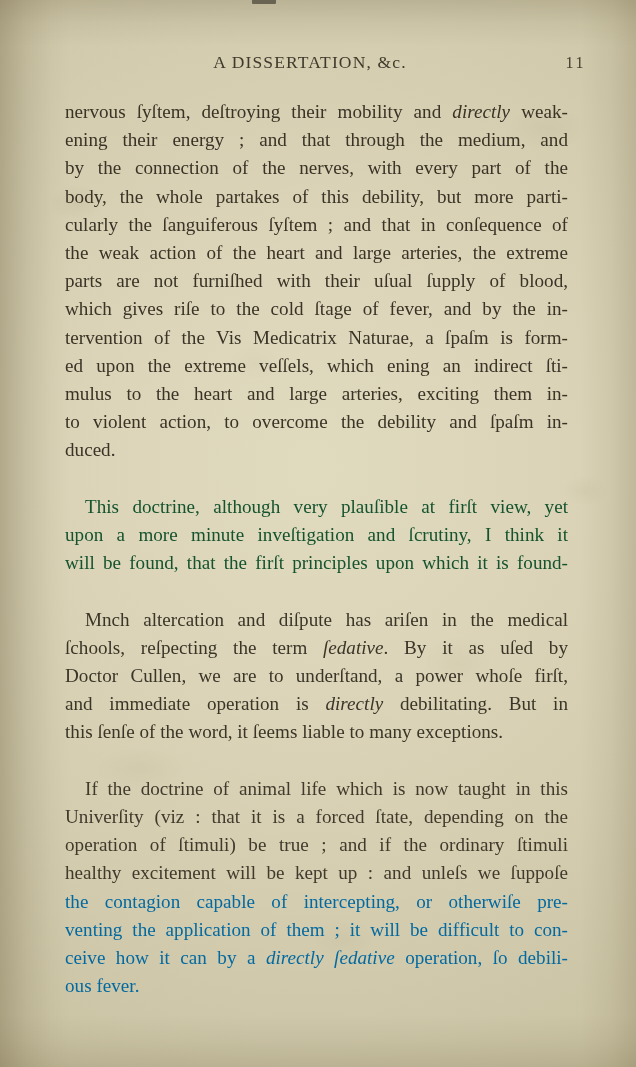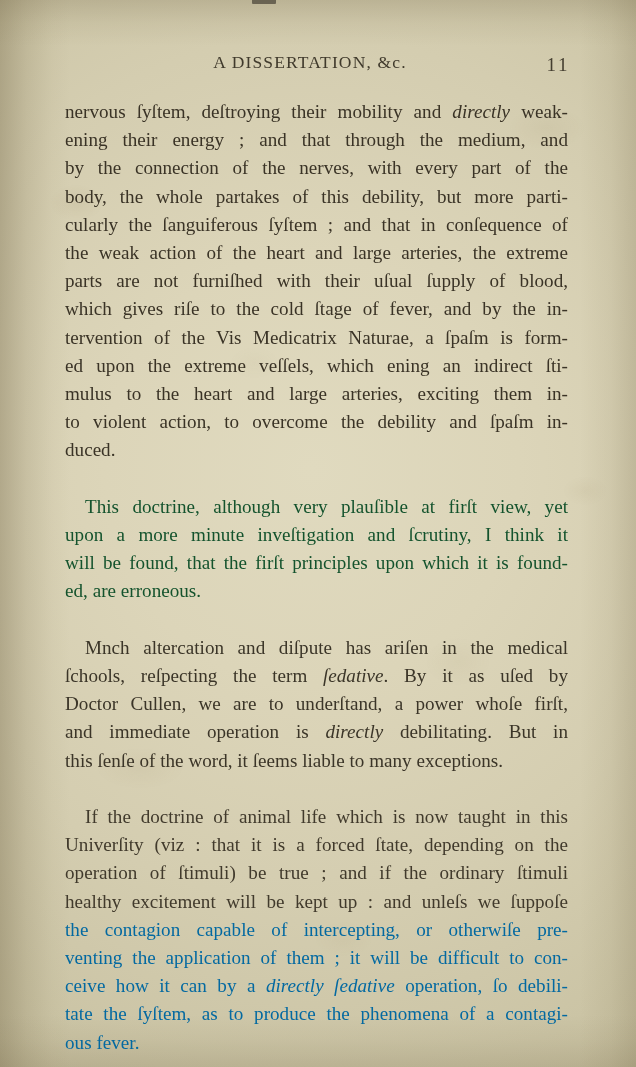--- a/index.html
+++ b/index.html
@@ -105,23 +105,23 @@
     left: 0; right: 0;
     text-align: center;
     font-size: 17.5px;
     letter-spacing: 1.15px;
     color: #403a2c;
     white-space: pre;
     text-indent: -34px;
   }
   .head-folio {
     position: absolute;
-    right: 28px;
+    right: 12px;
     top: 2px;
-    font-size: 19px;
+    font-size: 16px;
     letter-spacing: 2.6px;
     color: #443e30;
   }
   
   .body-block {
     position: absolute;
     left: 57px;
     top: 90px;
     width: 519px;
   }
@@ -194,36 +194,34 @@
           <span class="ln j"><span>tervention of the Vis Medicatrix Naturae, a ſpaſm is form-</span></span>
           <span class="ln j"><span>ed upon the extreme veſſels, which ening an indirect ſti-</span></span>
           <span class="ln j"><span>mulus to the heart and large arteries, exciting them in-</span></span>
           <span class="ln j"><span>to violent action, to overcome the debility and ſpaſm in-</span></span>
           <span class="ln last"><span>duced.</span></span>
         </p>
         <p class="para">
           <span class="ln j"><span class="indent"></span><span>This doctrine, although very plauſible at firſt view, yet</span></span>
           <span class="ln j"><span>upon a more minute inveſtigation and ſcrutiny, I think it</span></span>
           <span class="ln j"><span>will be found, that the firſt principles upon which it is found-</span></span>
-          <span class="ln last"><span>ed, are erroneous.</span></span>
         </p>
         <p class="para">
           <span class="ln j"><span class="indent"></span><span>Mnch altercation and diſpute has ariſen in the medical</span></span>
           <span class="ln j"><span>ſchools, reſpecting the term </span><span class="it">ſedative</span><span>. By it as uſed by</span></span>
           <span class="ln j"><span>Doctor Cullen, we are to underſtand, a power whoſe firſt,</span></span>
           <span class="ln j"><span>and immediate operation is </span><span class="it">directly</span><span> debilitating. But in</span></span>
           <span class="ln last"><span>this ſenſe of the word, it ſeems liable to many exceptions.</span></span>
         </p>
         <p class="para">
           <span class="ln j"><span class="indent"></span><span>If the doctrine of animal life which is now taught in this</span></span>
           <span class="ln j"><span>Univerſity (viz : that it is a forced ſtate, depending on the</span></span>
           <span class="ln j"><span>operation of ſtimuli) be true ; and if the ordinary ſtimuli</span></span>
           <span class="ln j"><span>healthy excitement will be kept up : and unleſs we ſuppoſe</span></span>
           <span class="ln j"><span>the contagion capable of intercepting, or otherwiſe pre-</span></span>
           <span class="ln j"><span>venting the application of them ; it will be difficult to con-</span></span>
           <span class="ln j"><span>ceive how it can by a </span><span class="it">directly ſedative</span><span> operation, ſo debili-</span></span>
-          <span class="ln j"><span>tate the ſyſtem, as to produce the phenomena of a contagi-</span></span>
           <span class="ln last"><span>ous fever.</span></span>
         </p>
       </div>
 
   </div>
 </div>
 
 </body></html>

